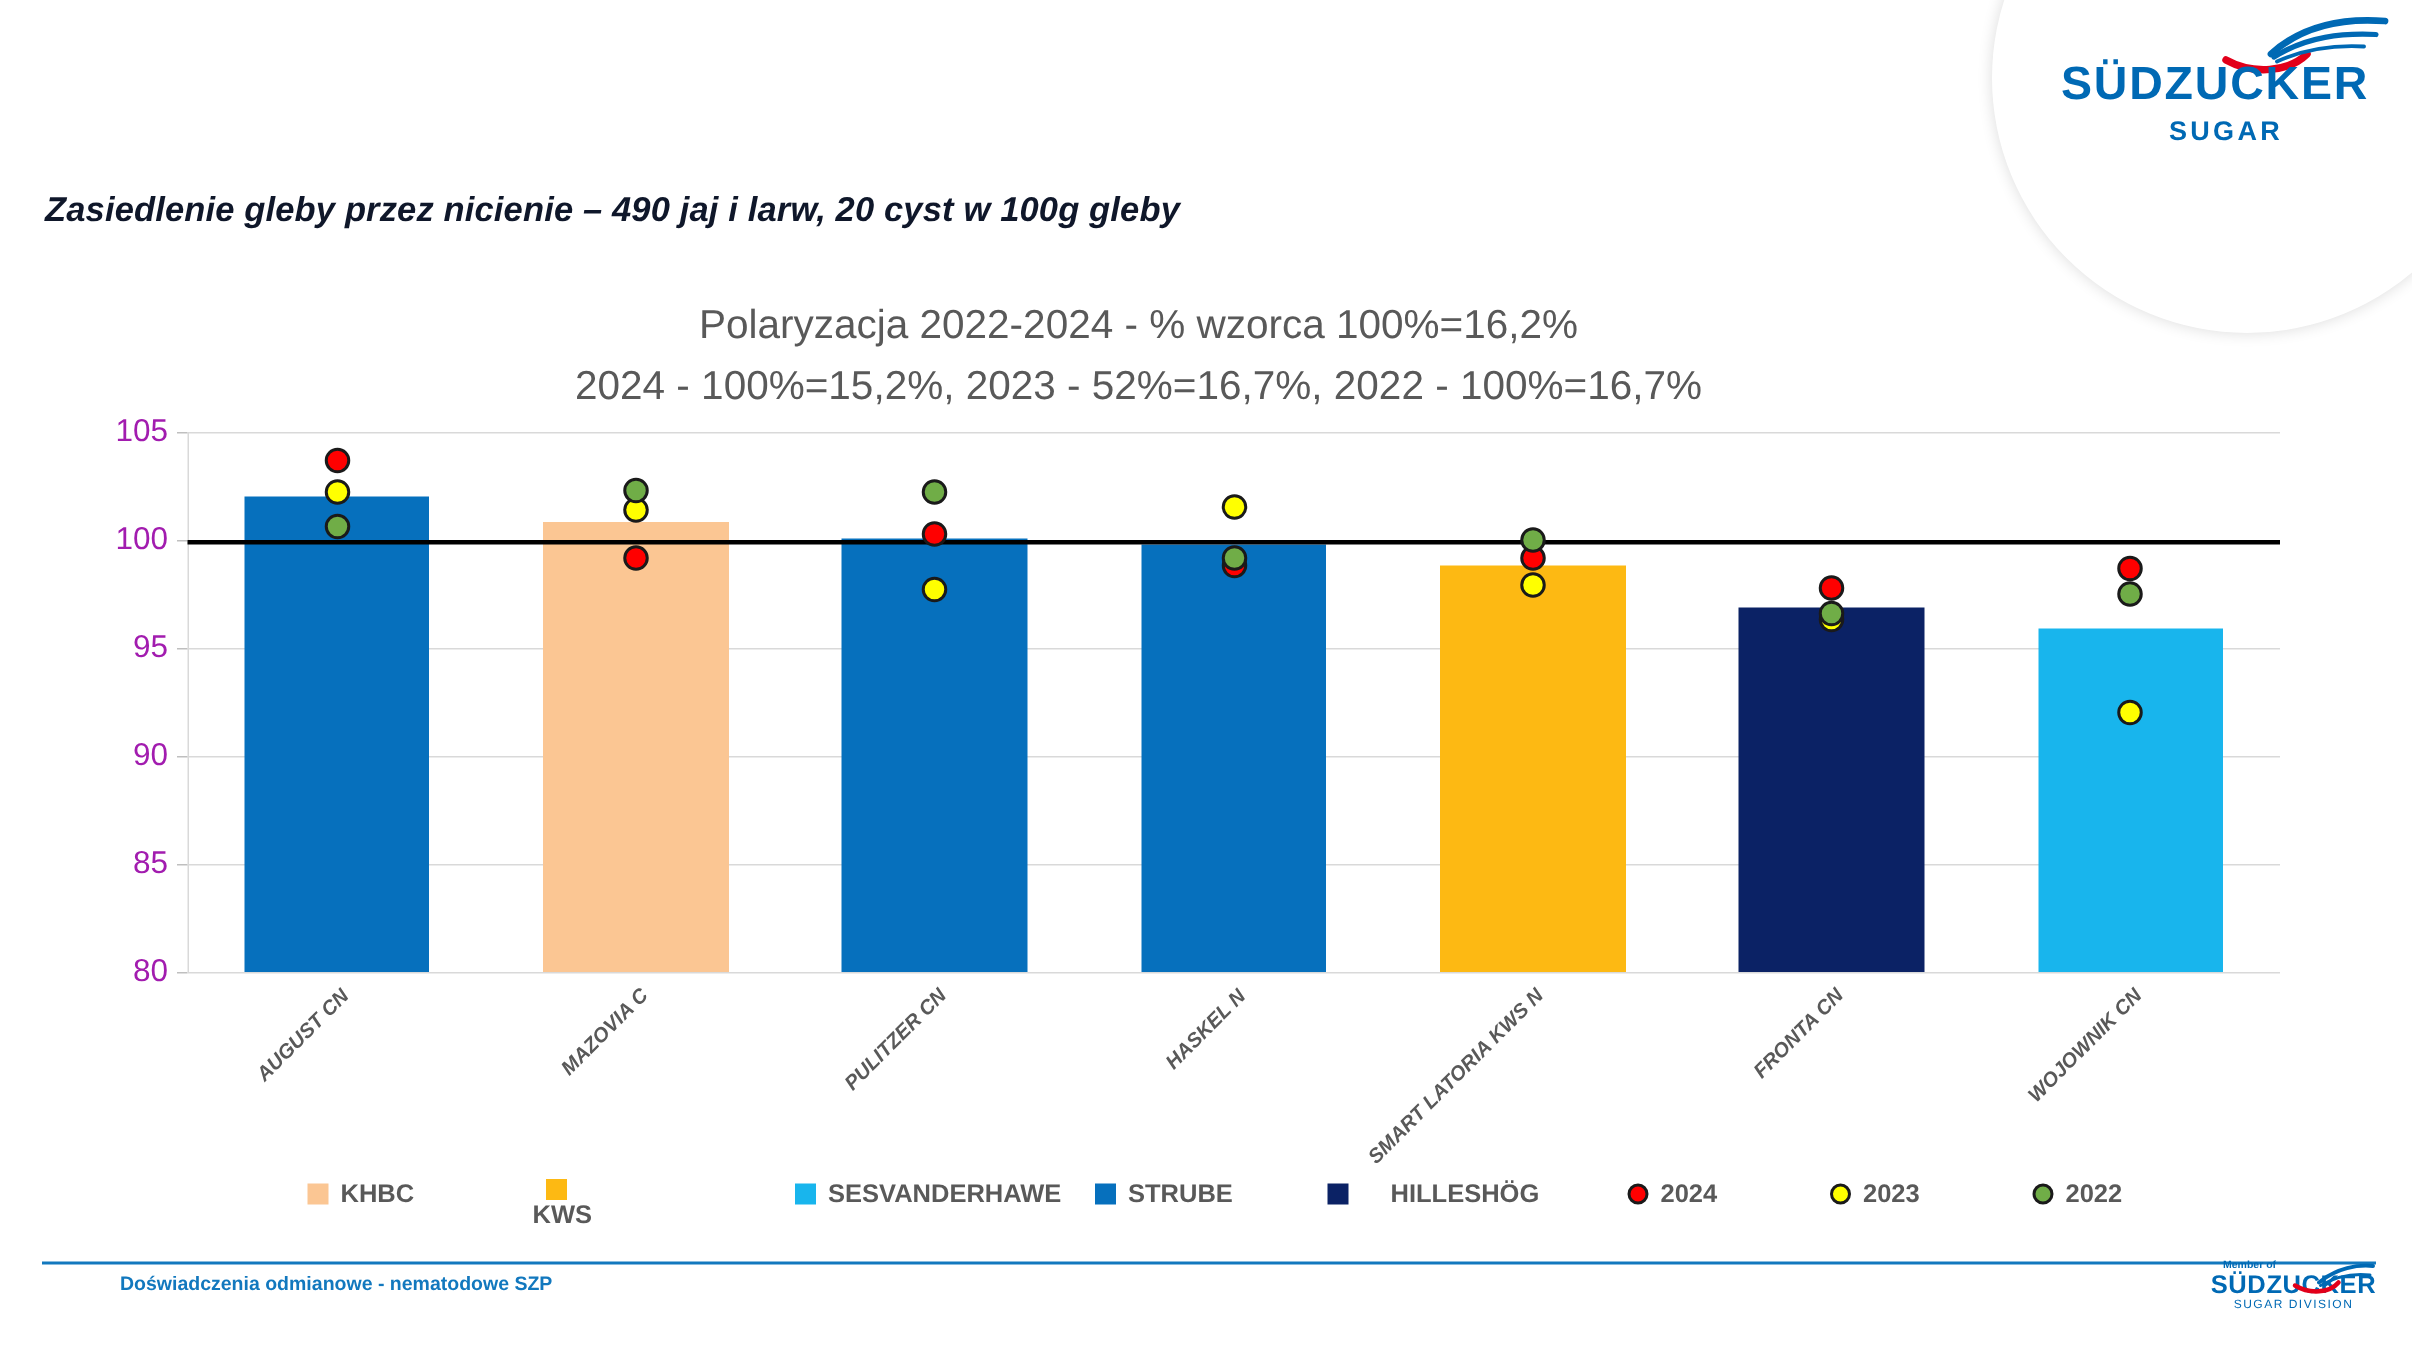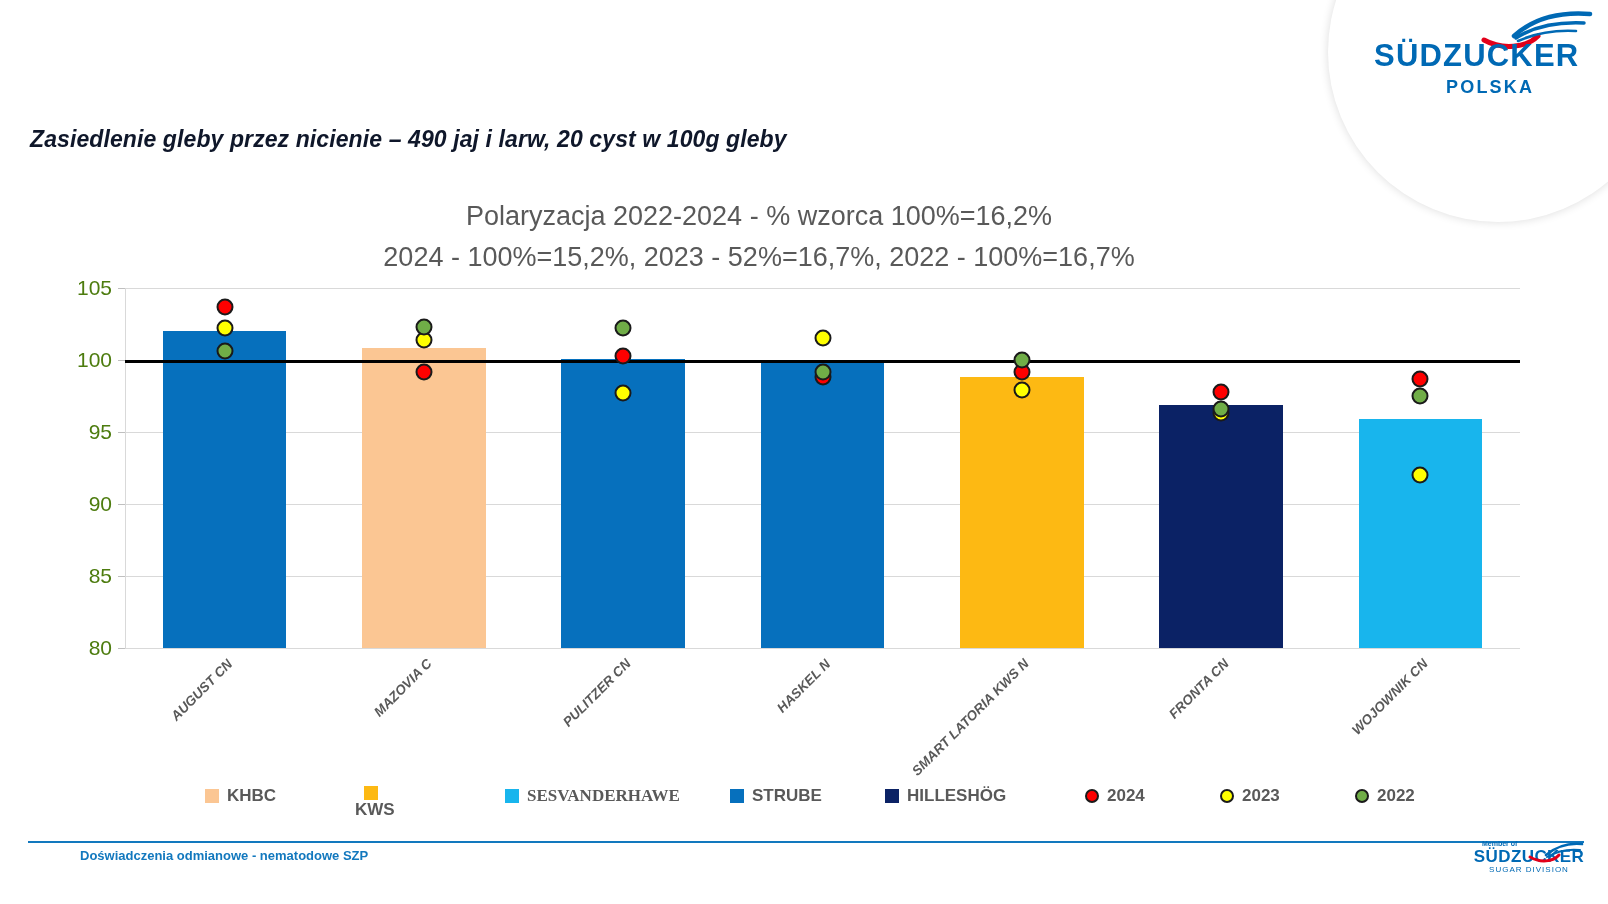--- a/index.html
+++ b/index.html
@@ -121,21 +121,21 @@
     left: 125px;
     top: 0;
     width: 1px;
     height: 360px;
     background: #d9d9d9;
   }
   .ytick {
     position: absolute;
     width: 54px;
     text-align: right;
-    color: #4d7c0f;
+    color: #a21caf;
     font-size: 21px;
     transform: translateY(-50%);
   }
   .ytick-mark {
     position: absolute;
     width: 7px;
     height: 1px;
     background: #bfbfbf;
   }
   .bar {
@@ -257,21 +257,21 @@
 
 <div class="logo-medallion"></div>
 <div class="logo-wrap">
   <svg class="logo-swoosh" viewBox="0 0 120 44">
     <path d="M10 30 C 28 40, 52 38, 64 26" stroke="#e2001a" stroke-width="5" fill="none" stroke-linecap="round"></path>
     <path d="M40 26 C 62 6, 90 2, 116 4" stroke="#0069b4" stroke-width="4.5" fill="none" stroke-linecap="round"></path>
     <path d="M42 28 C 64 14, 88 12, 110 13" stroke="#0069b4" stroke-width="3.5" fill="none" stroke-linecap="round"></path>
     <path d="M44 31 C 64 22, 84 20, 102 21" stroke="#0069b4" stroke-width="2.6" fill="none" stroke-linecap="round"></path>
   </svg>
   <div class="logo-main">SÜDZUCKER</div>
-  <div class="logo-sub">POLSKA</div>
+  <div class="logo-sub">SUGAR</div>
 </div>
 
 <div class="slide-title">Zasiedlenie gleby przez nicienie – 490 jaj i larw, 20 cyst w 100g gleby</div>
 
 <div class="chart-area">
   <div class="chart-title">
     <div>Polaryzacja 2022-2024 - % wzorca 100%=16,2%</div>
     <div>2024 - 100%=15,2%, 2023 - 52%=16,7%, 2022 - 100%=16,7%</div>
   </div>
   <div class="plot-outer">
@@ -340,29 +340,29 @@
 
 <div class="legend" id="legend">
     <div class="legend-item" style="left: 205px;">
       <span class="legend-swatch-square" style="background: rgb(251, 198, 147);"></span>
       <span class="legend-label">KHBC</span>
     </div>
     <div class="legend-item" style="left: 355px; flex-direction: column;">
       <span class="legend-swatch-square" style="background: rgb(253, 185, 19);"></span>
       <span class="legend-label">KWS</span>
     </div>
-    <div class="legend-item" style="left: 505px; font-family: Liberation Serif, serif;">
+    <div class="legend-item" style="left: 530px;">
       <span class="legend-swatch-square" style="background: rgb(24, 181, 237);"></span>
       <span class="legend-label">SESVANDERHAWE</span>
     </div>
     <div class="legend-item" style="left: 730px;">
       <span class="legend-swatch-square" style="background: rgb(6, 112, 189);"></span>
       <span class="legend-label">STRUBE</span>
     </div>
-    <div class="legend-item" style="left: 885px;">
+    <div class="legend-item" style="left: 885px; gap: 20px;">
       <span class="legend-swatch-square" style="background: rgb(11, 34, 101);"></span>
       <span class="legend-label">HILLESHÖG</span>
     </div>
     <div class="legend-item" style="left: 1085px;">
       <span class="legend-swatch-dot" style="background: rgb(255, 0, 0);"></span>
       <span class="legend-label">2024</span>
     </div>
     <div class="legend-item" style="left: 1220px;">
       <span class="legend-swatch-dot" style="background: rgb(255, 255, 0);"></span>
       <span class="legend-label">2023</span>

